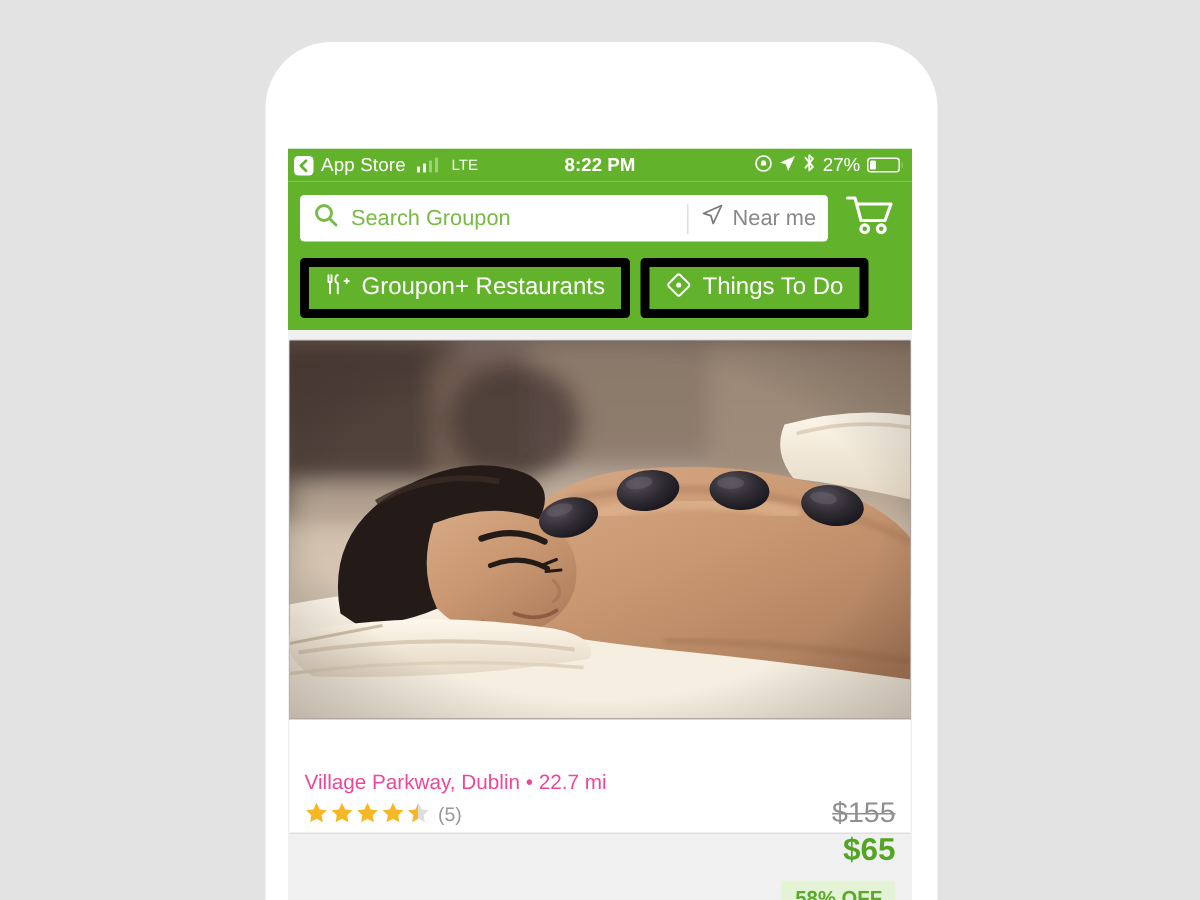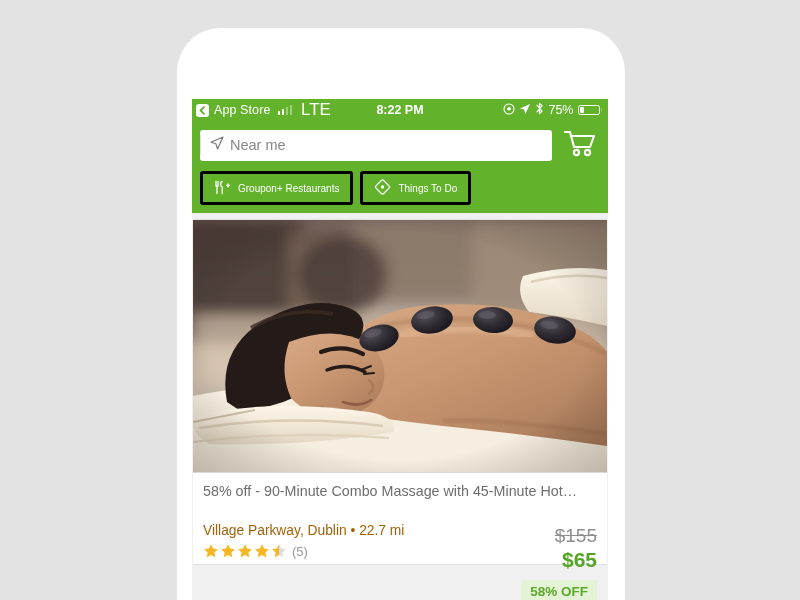--- a/index.html
+++ b/index.html
@@ -83,21 +83,21 @@
     width: 2.5px;
     background: #ffffff;
     border-radius: 0.5px;
   }
   .signal-bars i.b1 { height: 4px; }
   .signal-bars i.b2 { height: 6px; }
   .signal-bars i.b3 { height: 8px; background: #9fd07a; }
   .signal-bars i.b4 { height: 10px; background: #9fd07a; }
   .status-lte {
     margin-left: 4px;
-    font-size: 17px;
+    font-size: 10px;
   }
   .status-time {
     position: absolute;
     left: 0;
     right: 0;
     text-align: center;
     font-size: 12.5px;
     font-weight: bold;
     pointer-events: none;
   }
@@ -197,28 +197,28 @@
 
   
   .chip-row {
     display: flex;
     gap: 7px;
     margin-top: 9px;
     overflow: hidden;
   }
   .chip {
     height: 28px;
-    border: 3px solid #000000;
+    border: 6px solid #000000;
     border-radius: 3px;
     display: flex;
     align-items: center;
     gap: 7px;
     padding: 0 11px;
     color: #ffffff;
-    font-size: 10px;
+    font-size: 16px;
     white-space: nowrap;
     flex: none;
   }
 
   
   .content {
     background: #f0f0f0;
     padding-top: 6px;
     height: 100%;
   }
@@ -262,21 +262,21 @@
   .deal-meta-row {
     display: flex;
     align-items: flex-end;
     justify-content: space-between;
     margin-top: 24px;
   }
   .deal-meta-left {
     padding-bottom: 1px;
   }
   .deal-location {
-    color: #a16207;
+    color: #ec4899;
     font-size: 13.8px;
     white-space: nowrap;
   }
   .rating-row {
     display: flex;
     align-items: center;
     gap: 5px;
     margin-top: 5px;
   }
   .stars {
@@ -353,34 +353,43 @@
       <span>
         <svg width="12" height="12" viewBox="0 0 12 12">
             <path d="M11 1 L1 5.4 L5 6.6 L6.4 11 z" fill="#ffffff"></path>
           </svg>
       </span>
       <span>
         <svg width="9" height="13" viewBox="0 0 9 13">
             <path d="M2 3.2 L7 9.2 L4.5 11.6 V1.4 L7 3.8 L2 9.8" fill="none" stroke="#ffffff" stroke-width="1.2" stroke-linejoin="round" stroke-linecap="round"></path>
           </svg>
       </span>
-      <span>75%</span>
+      <span>27%</span>
       <span class="battery">
         <span class="battery-body">
             <span class="battery-fill"></span>
           </span>
         <span class="battery-cap"></span>
       </span>
     </div>
   </div>
 
   <div class="app-header">
 
     <div class="search-row">
       <div class="search-box">
+        <div class="search-field">
+          <span>
+            <svg width="17" height="17" viewBox="0 0 17 17">
+                <circle cx="7" cy="7" r="5" fill="none" stroke="#76bb43" stroke-width="1.9"></circle>
+                <path d="M10.8 10.8 L15 15" stroke="#76bb43" stroke-width="1.9" stroke-linecap="round"></path>
+              </svg>
+          </span>
+          <span class="search-placeholder">Search Groupon</span>
+        </div>
         <div class="search-divider"></div>
         <div class="near-me">
           <span>
             <svg width="14" height="14" viewBox="0 0 14 14">
                 <path d="M13 1 L1 6.3 L5.9 7.8 L7.5 13 z" fill="none" stroke="#7a7a7a" stroke-width="1.2" stroke-linejoin="round"></path>
               </svg>
           </span>
           <span class="near-me-label">Near me</span>
         </div>
       </div>
@@ -515,21 +524,20 @@
             <ellipse cx="294" cy="95" rx="9" ry="4" fill="#6d6670" opacity="0.45"></ellipse>
             <ellipse cx="362" cy="110" rx="21" ry="13.5" transform="rotate(9 362 110)" fill="url(#stoneG)"></ellipse>
             <ellipse cx="356" cy="105" rx="9" ry="4" transform="rotate(9 356 105)" fill="#6d6670" opacity="0.45"></ellipse>
           </g>
 
           <rect width="414" height="252" fill="url(#vign)"></rect>
         </svg>
       </div>
 
       <div class="deal-body">
-        <div class="deal-subtitle">58% off - 90-Minute Combo Massage with 45-Minute Hot…</div>
 
         <div class="deal-price-col">
           <div class="price-old">$155</div>
           <div class="price-new">$65</div>
           <div class="discount-badge">58% OFF</div>
         </div>
 
         <div class="deal-meta-row">
           <div class="deal-meta-left">
             <div class="deal-location">Village Parkway, Dublin • 22.7 mi</div>

